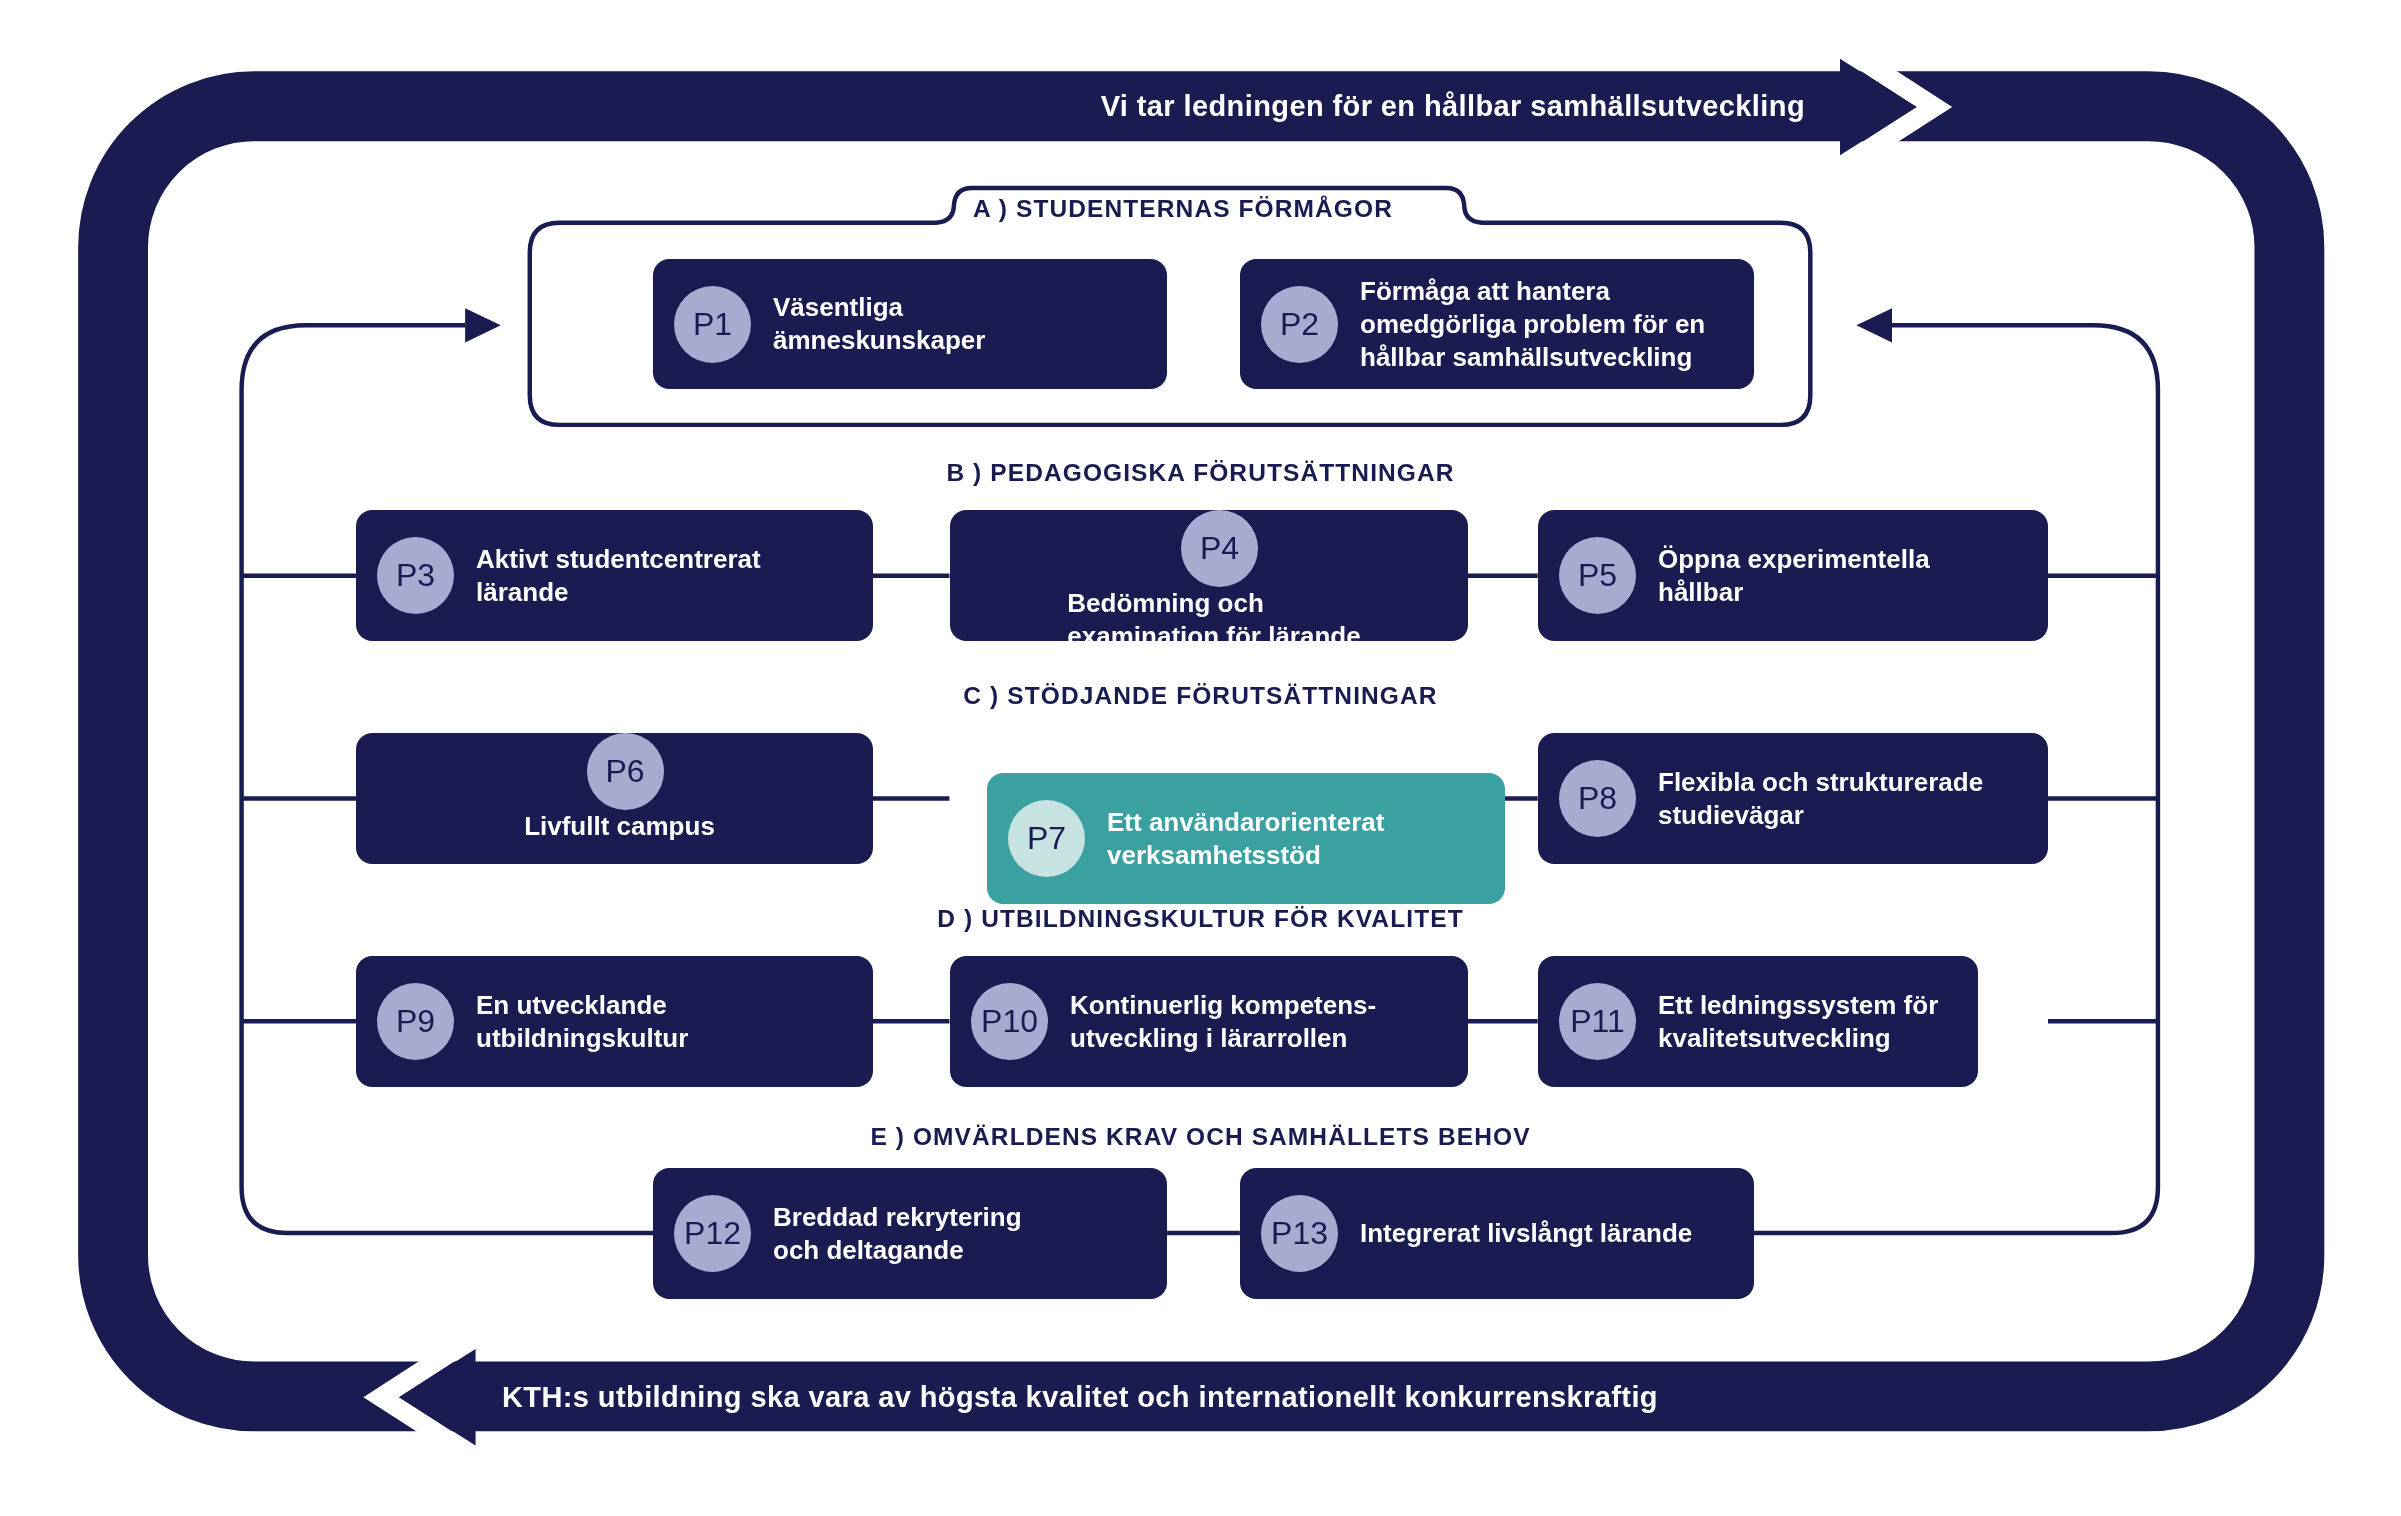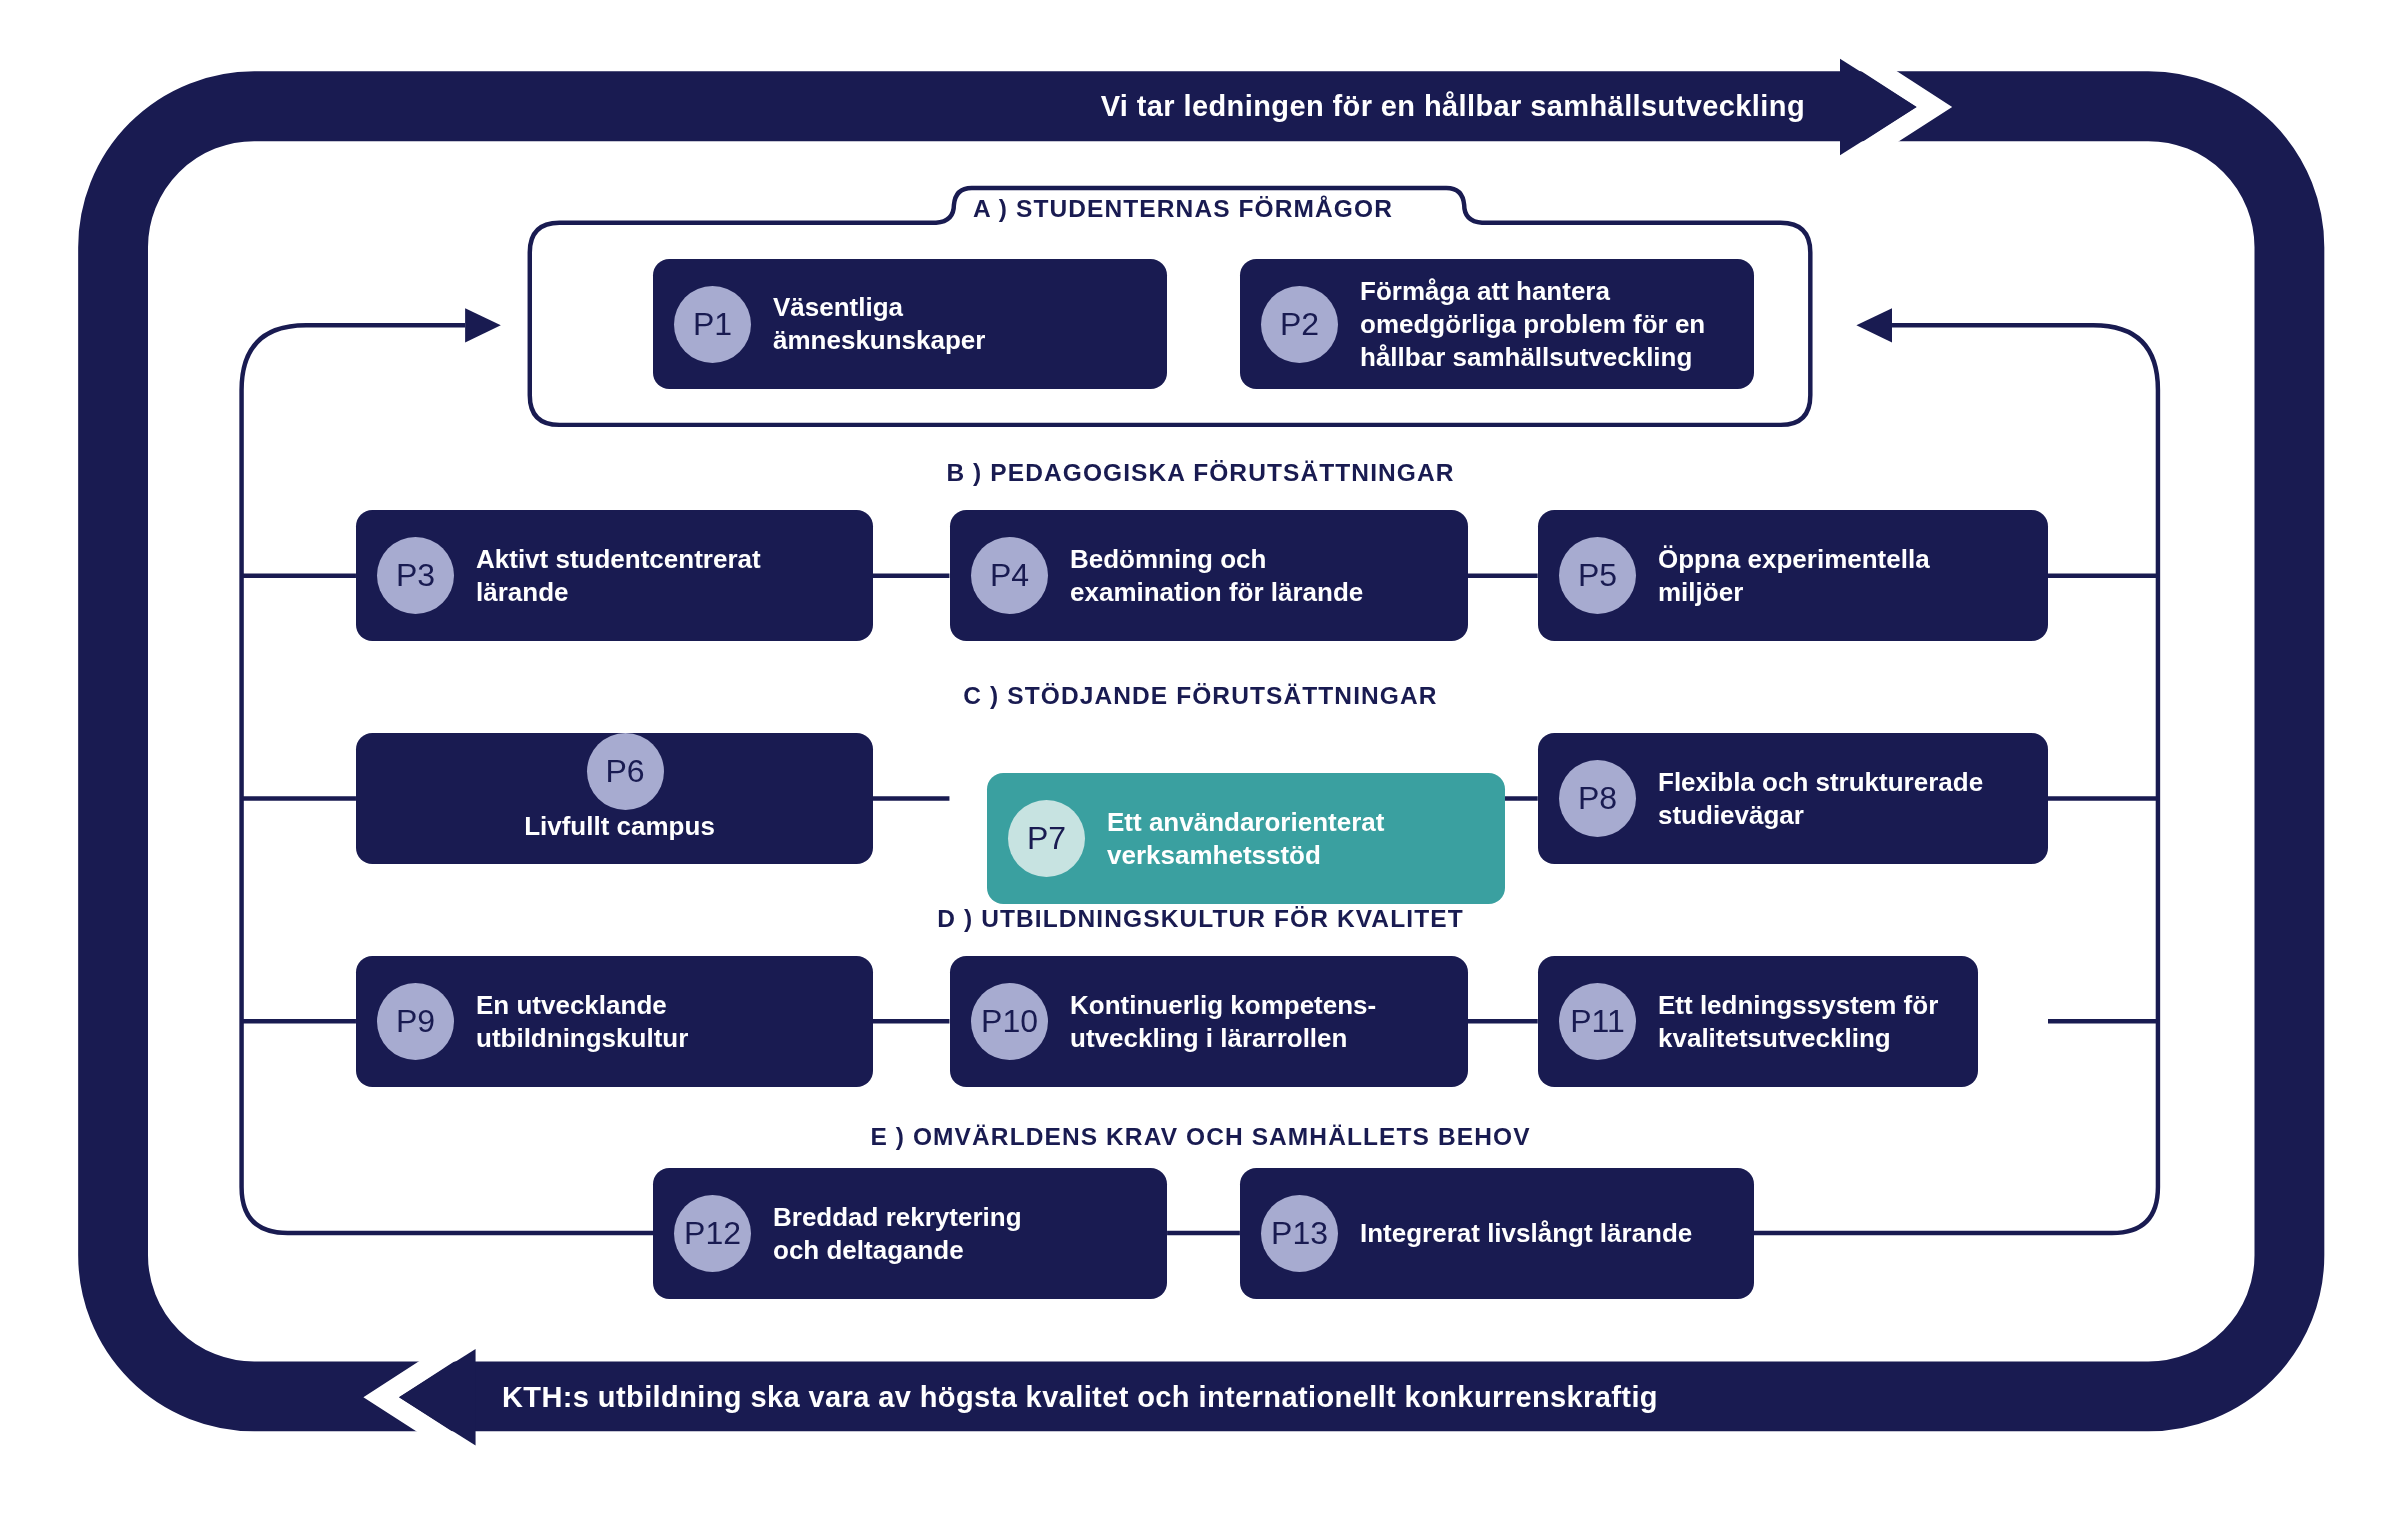--- a/index.html
+++ b/index.html
@@ -43,21 +43,21 @@
   }
   .pbox.teal .pcirc{background:var(--circle-teal);}
   .ptext{
     margin-left:22px;padding-right:12px;color:#ffffff;font-size:26px;font-weight:600;
     line-height:33px;white-space:pre-line;
   }
   
   .p1 {left:653px; top:259px; width:514px;height:130px;}
   .p2 {left:1240px;top:259px; width:514px;height:130px;}
   .p3 {left:356px; top:510px; width:517px;height:131px;}
-  .p4 {left:950px;top:510px; width:518px;height:131px;}
+  .p4 {left:950px;top:510px; width:518px;height:131px;flex-direction:column;}
   .p5 {left:1538px;top:510px; width:510px;height:131px;}
   .p6 {left:356px; top:733px; width:517px;height:131px;flex-direction:column;}
   .p7 {left:950px;top:773px; width:518px;height:131px;margin-left:37px;}
   .p8 {left:1538px;top:733px; width:510px;height:131px;}
   .p9 {left:356px; top:956px;width:517px;height:131px;}
   .p10{left:950px;top:956px;width:518px;height:131px;}
   .p11{left:1538px;top:956px;width:440px;height:131px;}
   .p12{left:653px; top:1168px;width:514px;height:131px;}
   .p13{left:1240px;top:1168px;width:514px;height:131px;}
 </style>
@@ -127,21 +127,21 @@
 lärande</div>
   </div>
   <div class="pbox p4">
     <div class="pcirc">P4</div>
     <div class="ptext">Bedömning och
 examination för lärande</div>
   </div>
   <div class="pbox p5">
     <div class="pcirc">P5</div>
     <div class="ptext">Öppna experimentella
-miljöer</div>
+hållbar</div>
   </div>
   <div class="pbox p6">
     <div class="pcirc">P6</div>
     <div class="ptext">Livfullt campus</div>
   </div>
   <div class="pbox p7 teal">
     <div class="pcirc">P7</div>
     <div class="ptext">Ett användarorienterat
 verksamhetsstöd</div>
   </div>

